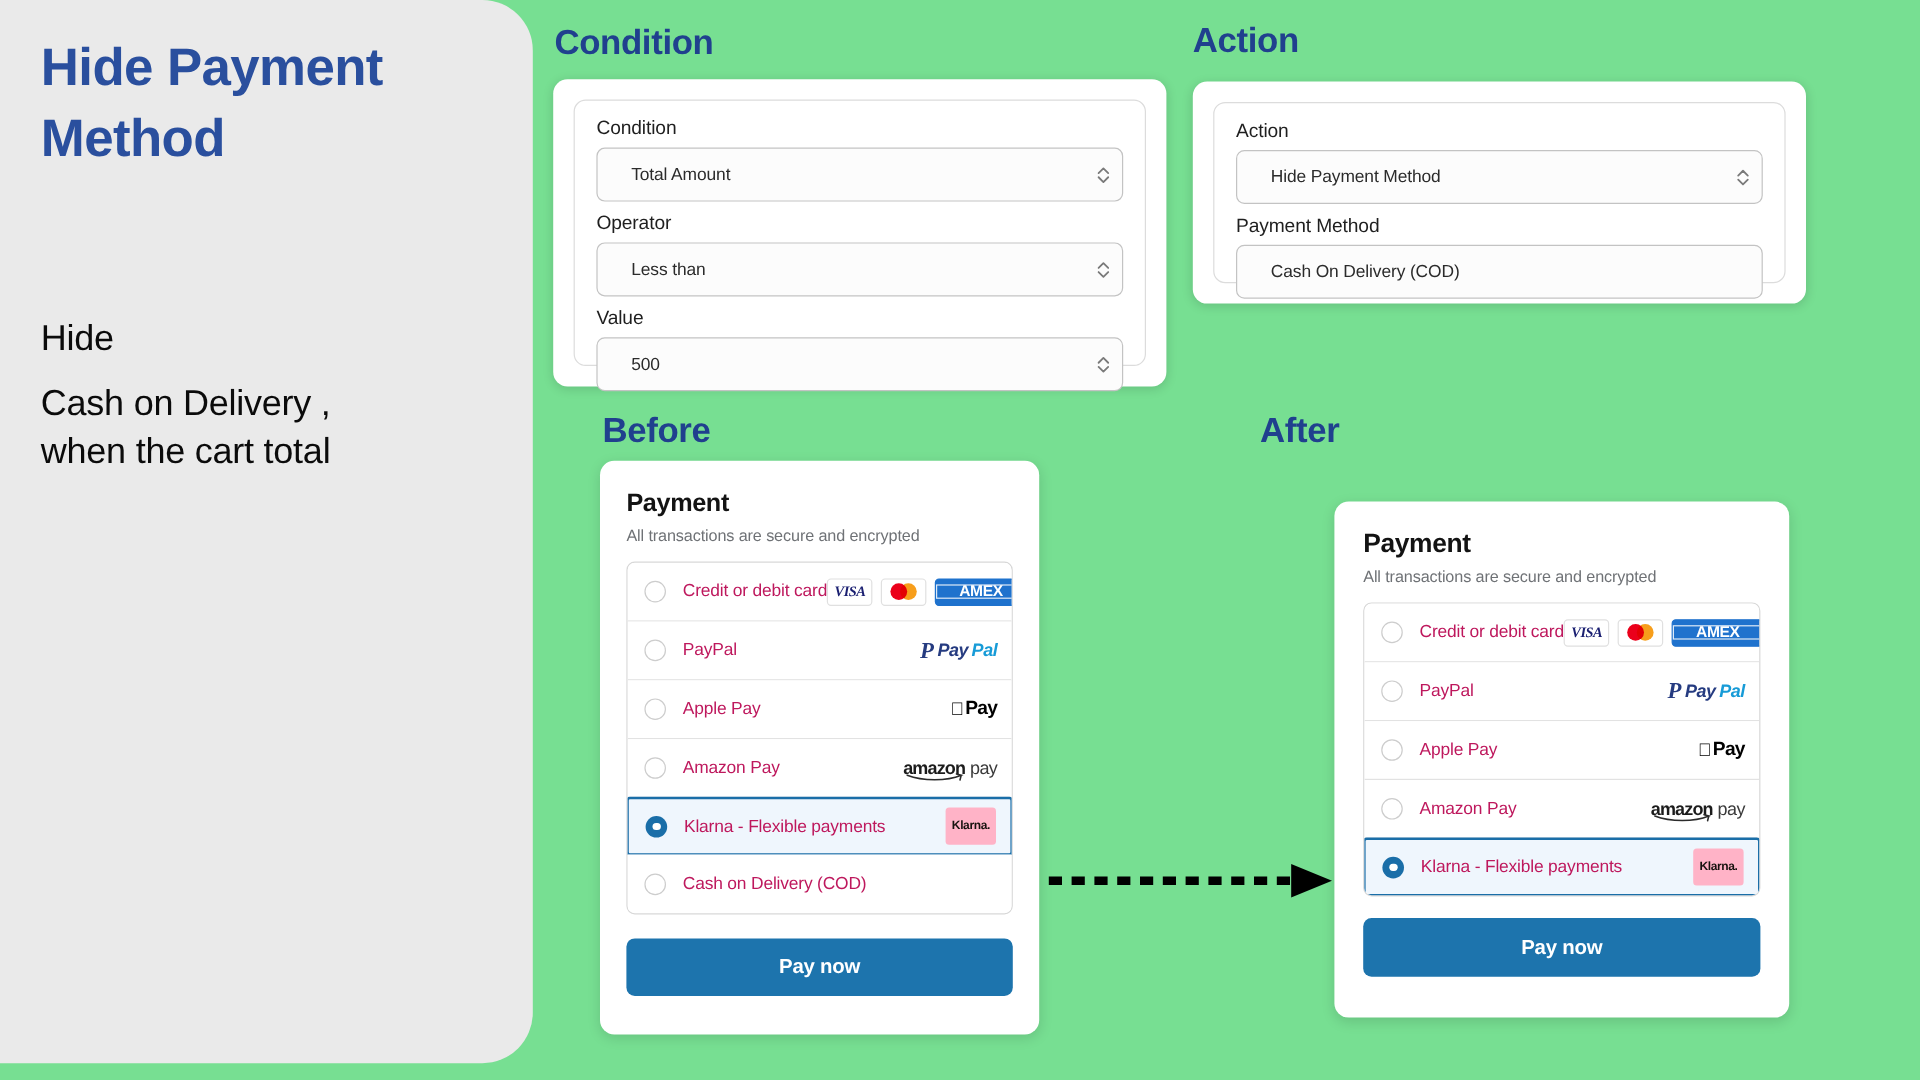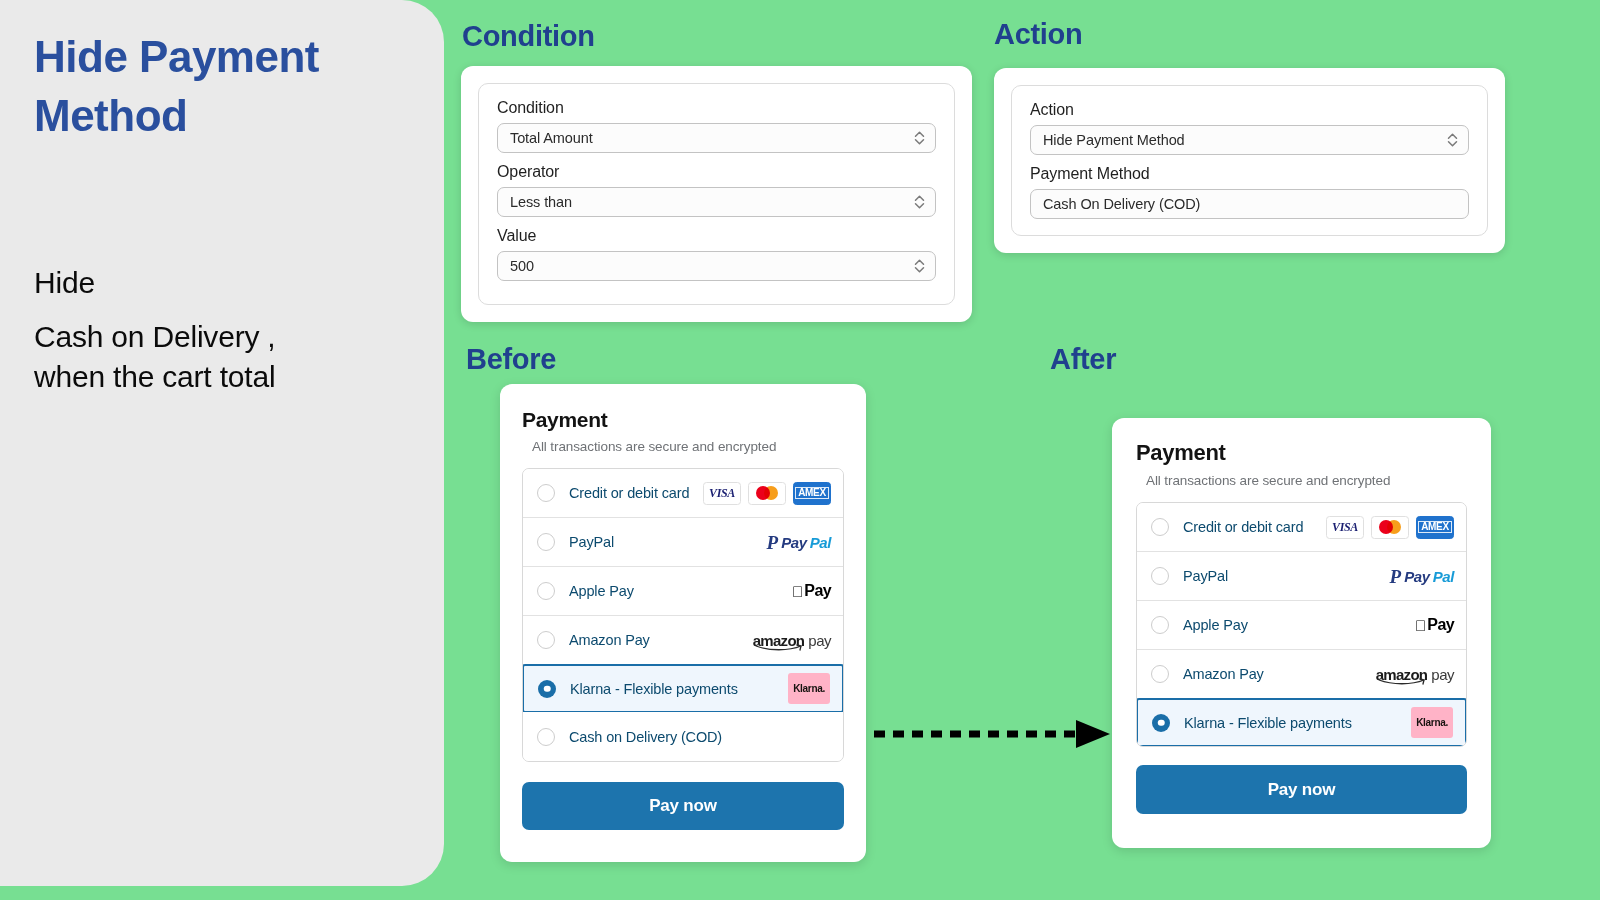--- a/index.html
+++ b/index.html
@@ -50,21 +50,21 @@
   
   .section-heading {
     position: absolute;
     color: #20408e;
     font-size: 29px;
     font-weight: bold;
     letter-spacing: -0.3px;
   }
   #heading-condition { left: 462px; top: 20px; }
   #heading-action    { left: 994px; top: 18px; }
-  #heading-before    { left: 466px; top: 343px; }
+  #heading-before    { left: 502px; top: 343px; }
   #heading-after     { left: 1050px; top: 343px; }
 
   
   .rule-card {
     position: absolute;
     background: #ffffff;
     border-radius: 12px;
     box-shadow: 0 2px 9px rgba(0,0,0,0.14);
     box-sizing: border-box;
     padding: 17px;
@@ -81,27 +81,27 @@
   }
 
   .field-label {
     font-size: 16px;
     color: #1f1f1f;
     margin: 3px 0 6px 0;
     letter-spacing: -0.1px;
   }
   .field-box {
     position: relative;
-    height: 30px;
+    height: 45px;
     border: 1px solid #c3c3c3;
     border-radius: 7px;
     background: #fcfcfc;
     display: flex;
     align-items: center;
-    padding: 0 12px;
+    padding: 0 28px;
     margin-bottom: 10px;
     box-sizing: border-box;
   }
   .field-value {
     font-size: 14.5px;
     color: #2b2b2b;
     letter-spacing: -0.1px;
   }
   .stepper-icon {
     position: absolute;
@@ -129,21 +129,21 @@
     color: #131313;
     letter-spacing: -0.3px;
     margin: 0 0 7px 0;
   }
   #after-card .checkout-title { font-size: 22px; }
 
   .checkout-sub {
     font-size: 13.5px;
     color: #6f7276;
     letter-spacing: -0.1px;
-    margin: 0 0 14px 10px;
+    margin: 0 0 14px 0;
   }
 
   .method-list {
     border: 1px solid #d8d8d8;
     border-radius: 7px;
     overflow: hidden;
   }
   .method-row {
     display: flex;
     align-items: center;
@@ -181,21 +181,21 @@
     content: "";
     position: absolute;
     left: 50%; top: 50%;
     transform: translate(-50%,-50%);
     width: 6.5px; height: 6.5px;
     border-radius: 50%;
     background: #ffffff;
   }
   .method-label {
     font-size: 14.5px;
-    color: #0c4a6e;
+    color: #be185d;
     letter-spacing: -0.15px;
     white-space: nowrap;
   }
   .method-logos {
     margin-left: auto;
     display: flex;
     align-items: center;
     gap: 7px;
   }
 
@@ -221,25 +221,25 @@
   .chip.mc { background: #fff; border: 1px solid #e0e0e0; position: relative; }
   .mc-o {
     width: 14px; height: 14px; border-radius: 50%; position: absolute; top: 50%;
     transform: translateY(-50%);
   }
   .mc-red { background: #eb001b; left: 7px; }
   .mc-yel { background: #f79e1b; right: 7px; mix-blend-mode: multiply; }
   .chip.amex { background: #1f72cd; border: 1px solid #1f72cd; }
   .chip.amex span {
     color: #fff;
-    font-size: 10px;
+    font-size: 13px;
     font-weight: bold;
     letter-spacing: -0.3px;
     border: 1px solid rgba(255,255,255,0.85);
-    padding: 0 2px;
+    padding: 0 18px;
     line-height: 10px;
   }
 
   .logo-paypal { display: flex; align-items: center; gap: 3px; }
   .pp-mark {
     font-family: "Liberation Serif", serif;
     font-style: italic;
     font-weight: bold;
     font-size: 19px;
     color: #253b80;

